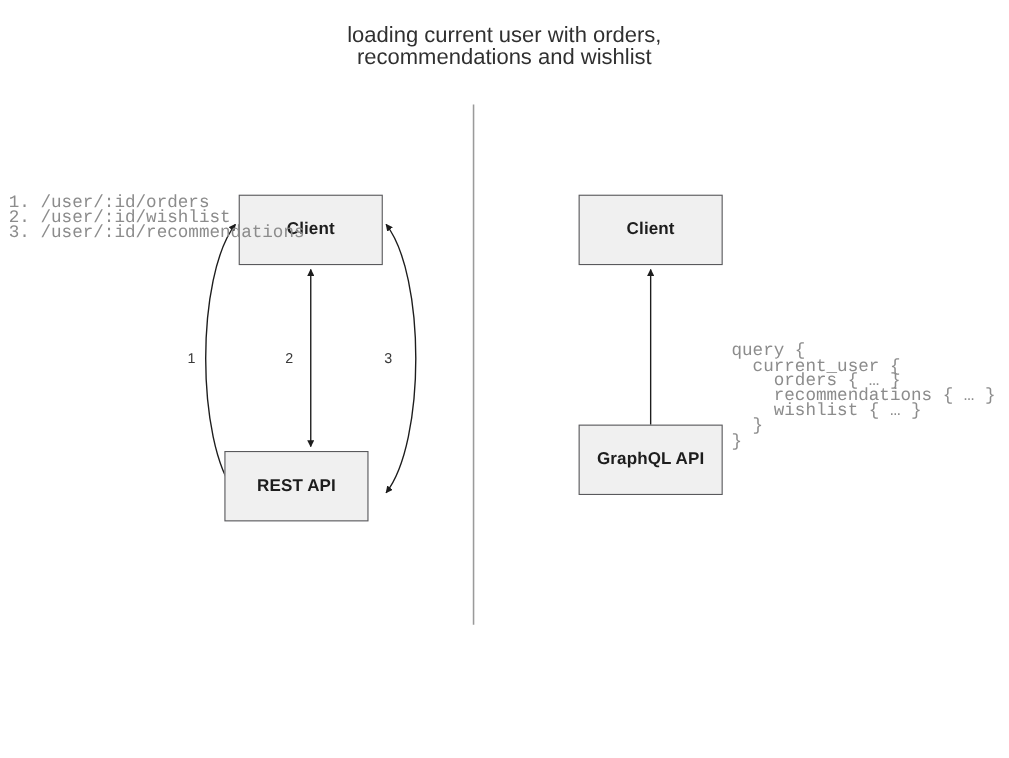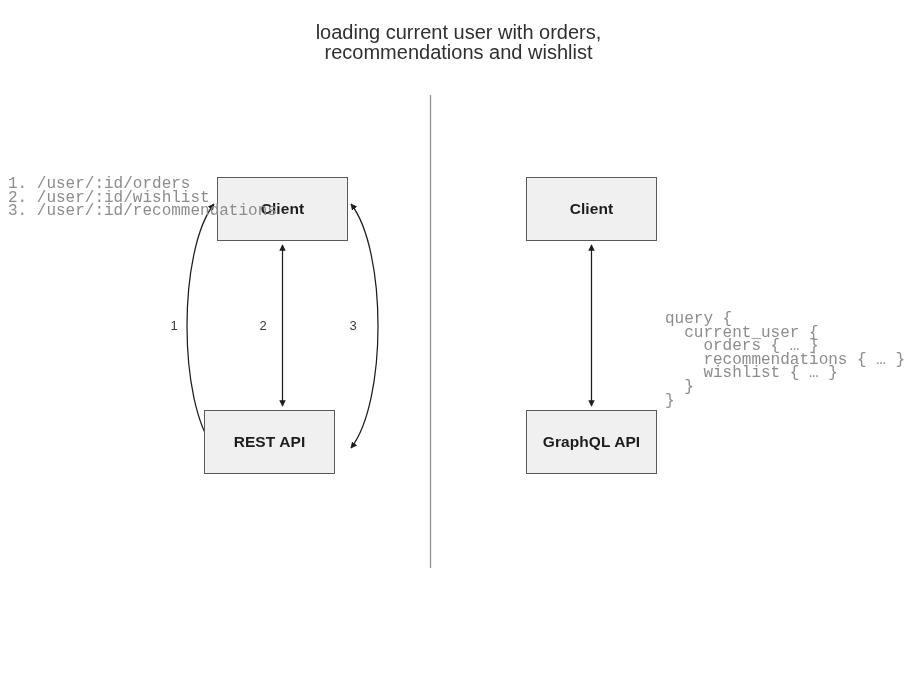--- a/index.html
+++ b/index.html
@@ -54,21 +54,21 @@
     font-family: "Liberation Sans", sans-serif;
     font-size: 15.5px;
     color: #1d1d1d;
     letter-spacing: 0.1px;
     white-space: nowrap;
     font-weight: bold;
   }
   #node-client-rest  { left: 217px; top: 177px; width: 131px; height: 64px; }
   #node-rest-api     { left: 204px; top: 410px; width: 131px; height: 64px; }
   #node-client-gql   { left: 526px; top: 177px; width: 131px; height: 64px; }
-  #node-graphql-api  { left: 526px; top: 410px; width: 131px; height: 64px; }
+  #node-graphql-api  { left: 526px; top: 386px; width: 131px; height: 64px; }
   
   .edge-num {
     position: absolute;
     font-family: "Liberation Sans", sans-serif;
     font-size: 13px;
     color: #3a3a3a;
     text-align: center;
     width: 16px;
   }
   #edge-num-1 { left: 166px; top: 318px; }

